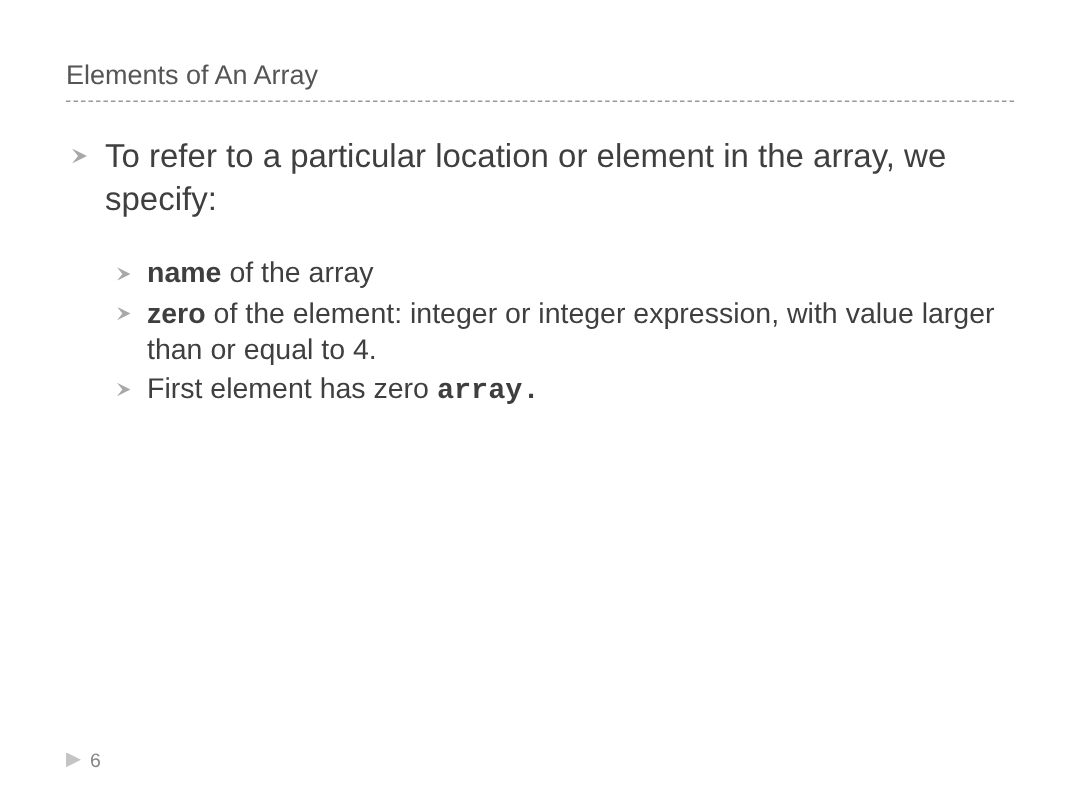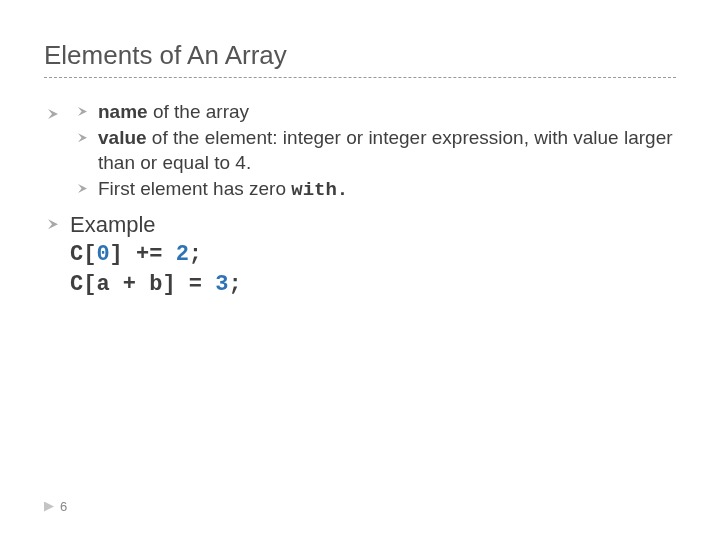--- a/index.html
+++ b/index.html
@@ -6,41 +6,41 @@
   body {
     width: 720px;
     height: 540px;
     background: #fff;
     font-family: Arial, Helvetica, sans-serif;
     color: #3f3f3f;
     position: relative;
     padding: 40px 44px 0 44px;
   }
   .title {
-    font-size: 26px;
+    font-size: 18px;
     font-weight: 400;
     color: #555;
     padding-bottom: 6px;
     border-bottom: 1px dashed #999;
     margin-bottom: 22px;
   }
   .top-list { list-style: none; }
   .top-item { position: relative; padding-left: 26px; margin-bottom: 8px; }
   .top-item::before {
     content: "";
     position: absolute;
     left: 4px;
     top: 9px;
     width: 10px;
     height: 10px;
     background: #a8a8a8;
     clip-path: polygon(0 0, 100% 50%, 0 100%, 40% 50%);
   }
   .top-text { font-size: 22px; line-height: 1.3; }
-  .sub-list { list-style: none; margin-top: 8px; margin-left: 6px; }
+  .sub-list { list-style: none; margin-top: 24px; margin-left: 6px; }
   .sub-item { position: relative; padding-left: 22px; margin-bottom: 2px; }
   .sub-item::before {
     content: "";
     position: absolute;
     left: 2px;
     top: 7px;
     width: 9px;
     height: 9px;
     background: #a8a8a8;
     clip-path: polygon(0 0, 100% 50%, 0 100%, 40% 50%);
@@ -68,37 +68,31 @@
     clip-path: polygon(0 0, 100% 50%, 0 100%);
   }
 </style>
 </head>
 <body>
 
 <h1 class="title">Elements of An Array</h1>
 
 <ul class="top-list">
   <li class="top-item">
+    <div class="top-text">To refer to a particular location or element in the array, we specify:</div>
     <ul class="sub-list">
       <li class="sub-item">
         <div class="sub-text"><span class="bold">name</span><span> of the array</span></div>
       </li>
       <li class="sub-item">
-        <div class="sub-text"><span class="bold">value</span><span> of the element:  integer or integer expression, with value larger than or equal to 4.</span></div>
+        <div class="sub-text"><span class="bold">zero</span><span> of the element:  integer or integer expression, with value larger than or equal to 4.</span></div>
       </li>
       <li class="sub-item">
-        <div class="sub-text"><span>First element has zero </span><span class="code">with.</span></div>
+        <div class="sub-text"><span>First element has zero </span><span class="code">array.</span></div>
       </li>
     </ul>
-  </li>
-  <li class="top-item">
-    <div class="example-block">
-      <div>Example</div>
-      <div class="code-line"><span>C[</span><span class="blue">0</span><span>] += </span><span class="blue">2</span><span>;</span></div>
-      <div class="code-line"><span>C[a + b] = </span><span class="blue">3</span><span>;</span></div>
-    </div>
   </li>
 </ul>
 
 <div class="footer">
   <div class="footer-marker"></div>
   <span>6</span>
 </div>
 
 </body></html>

